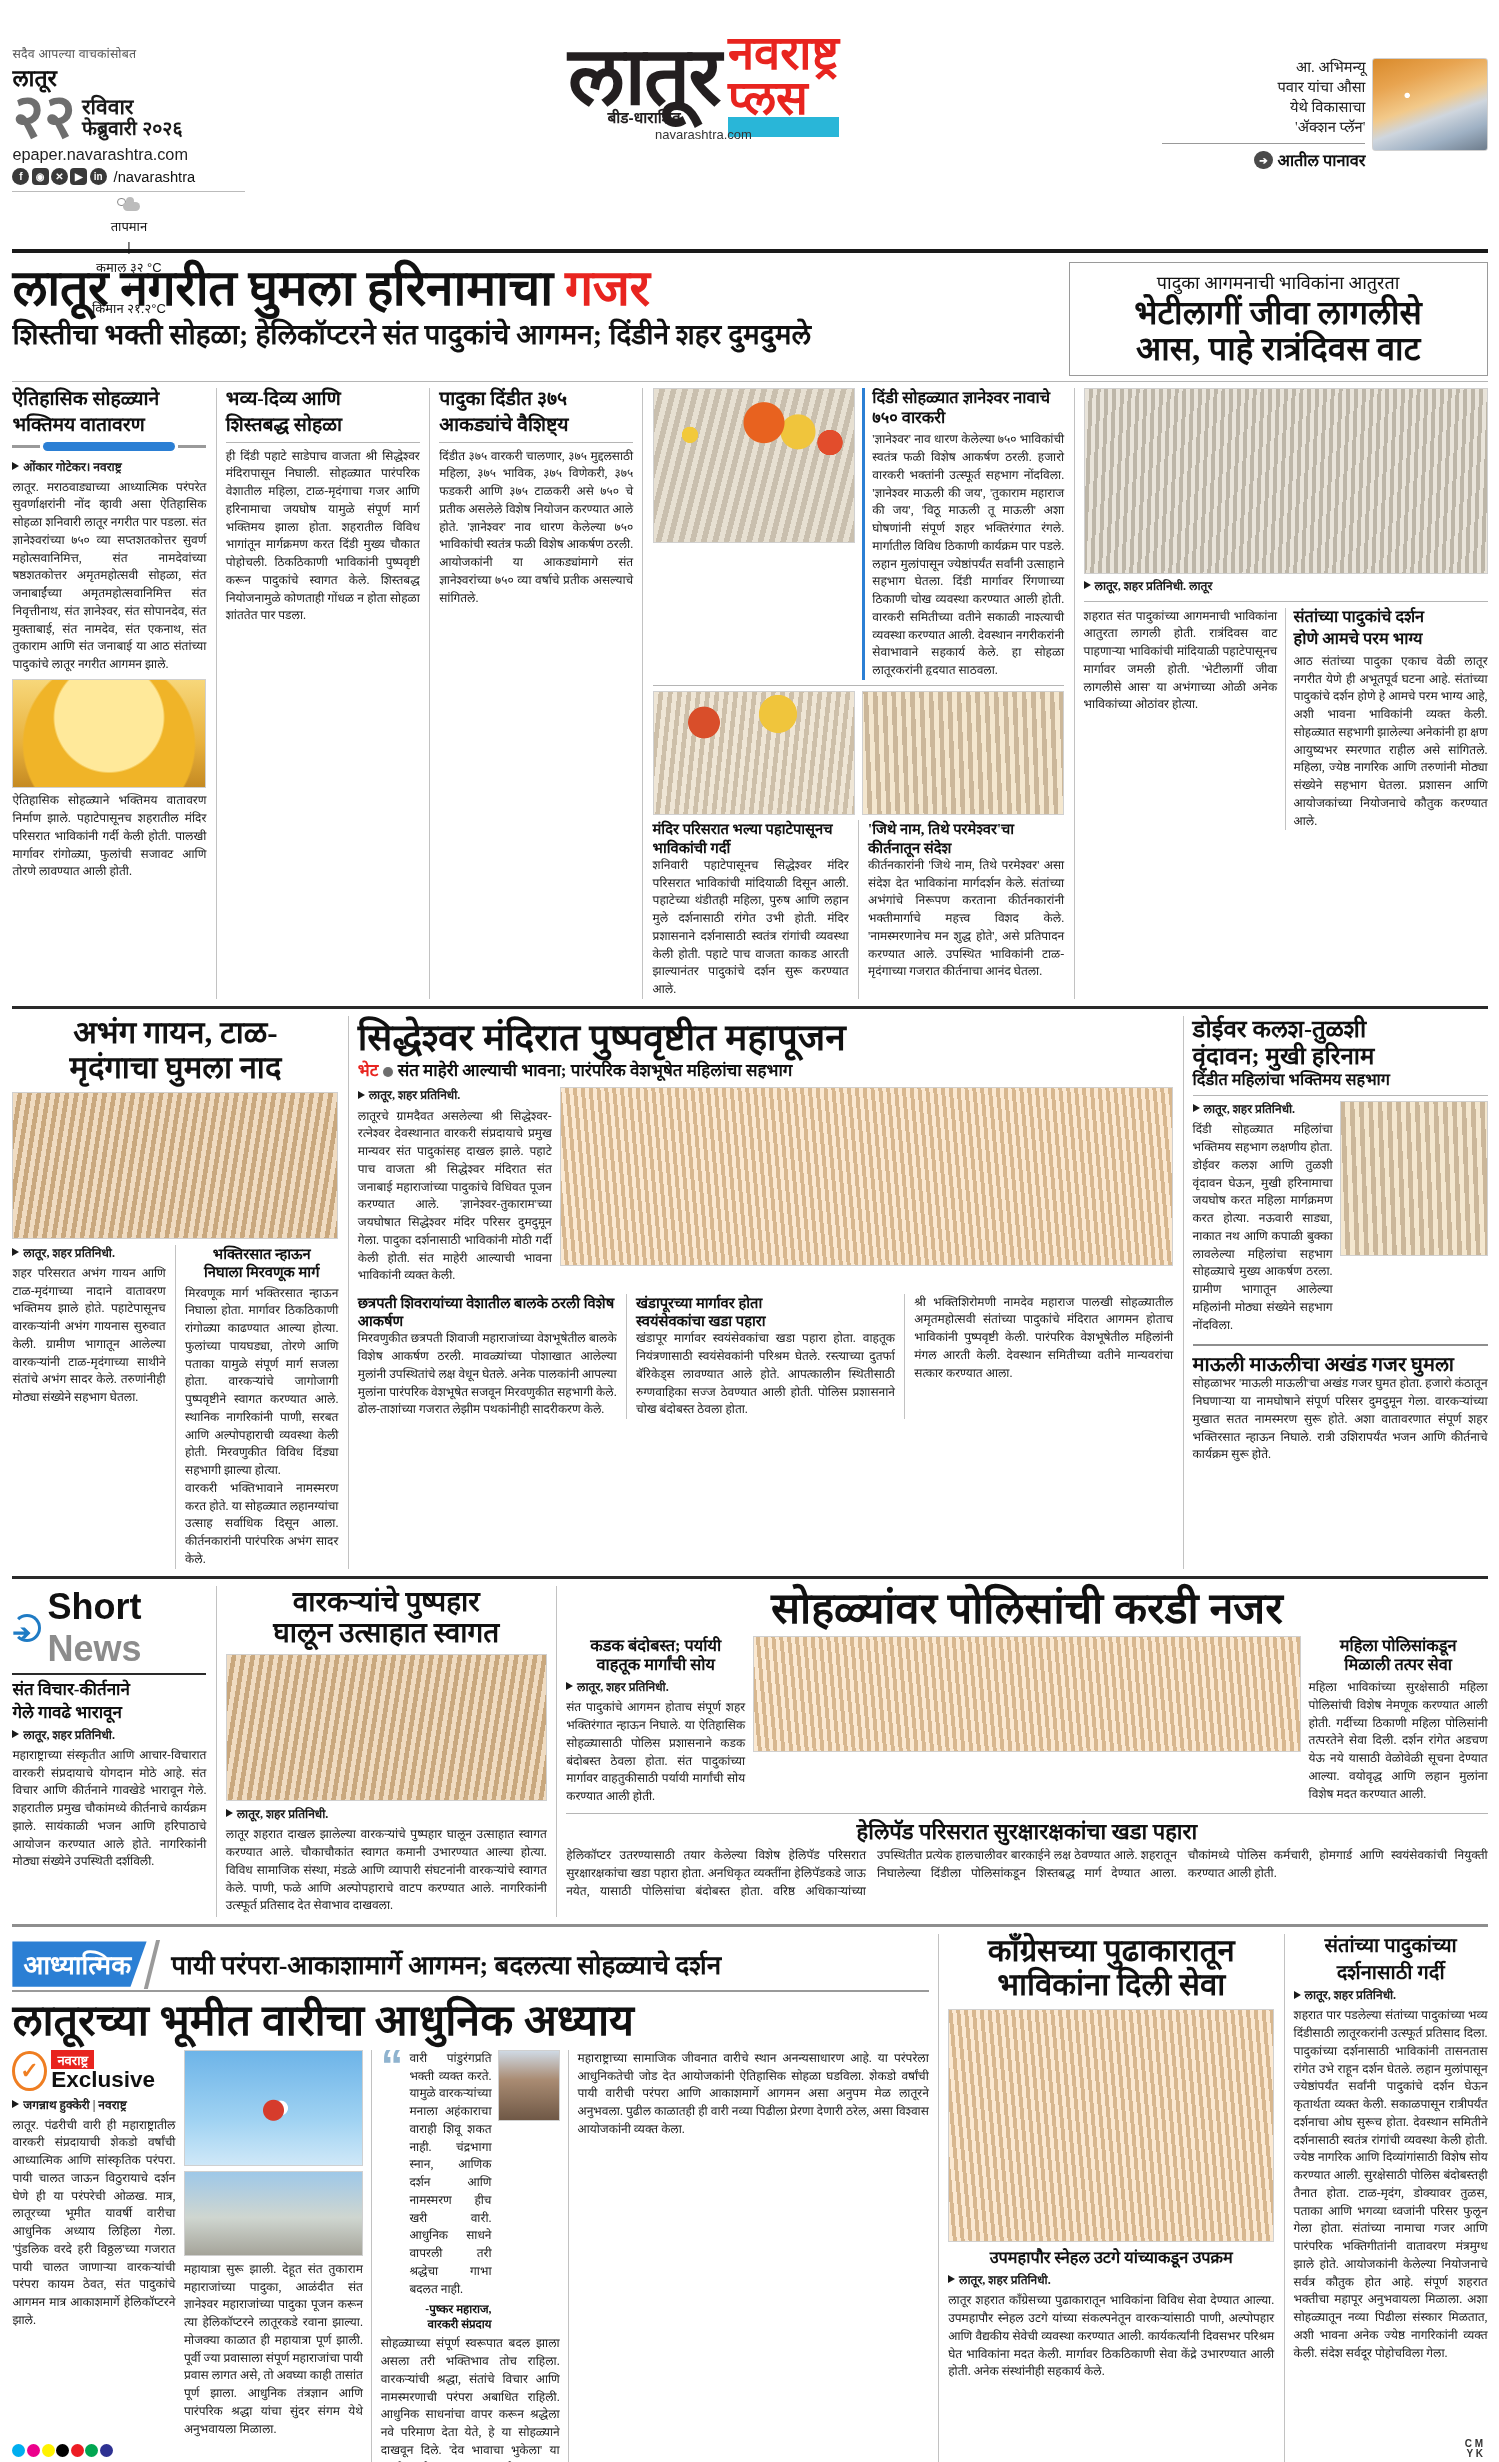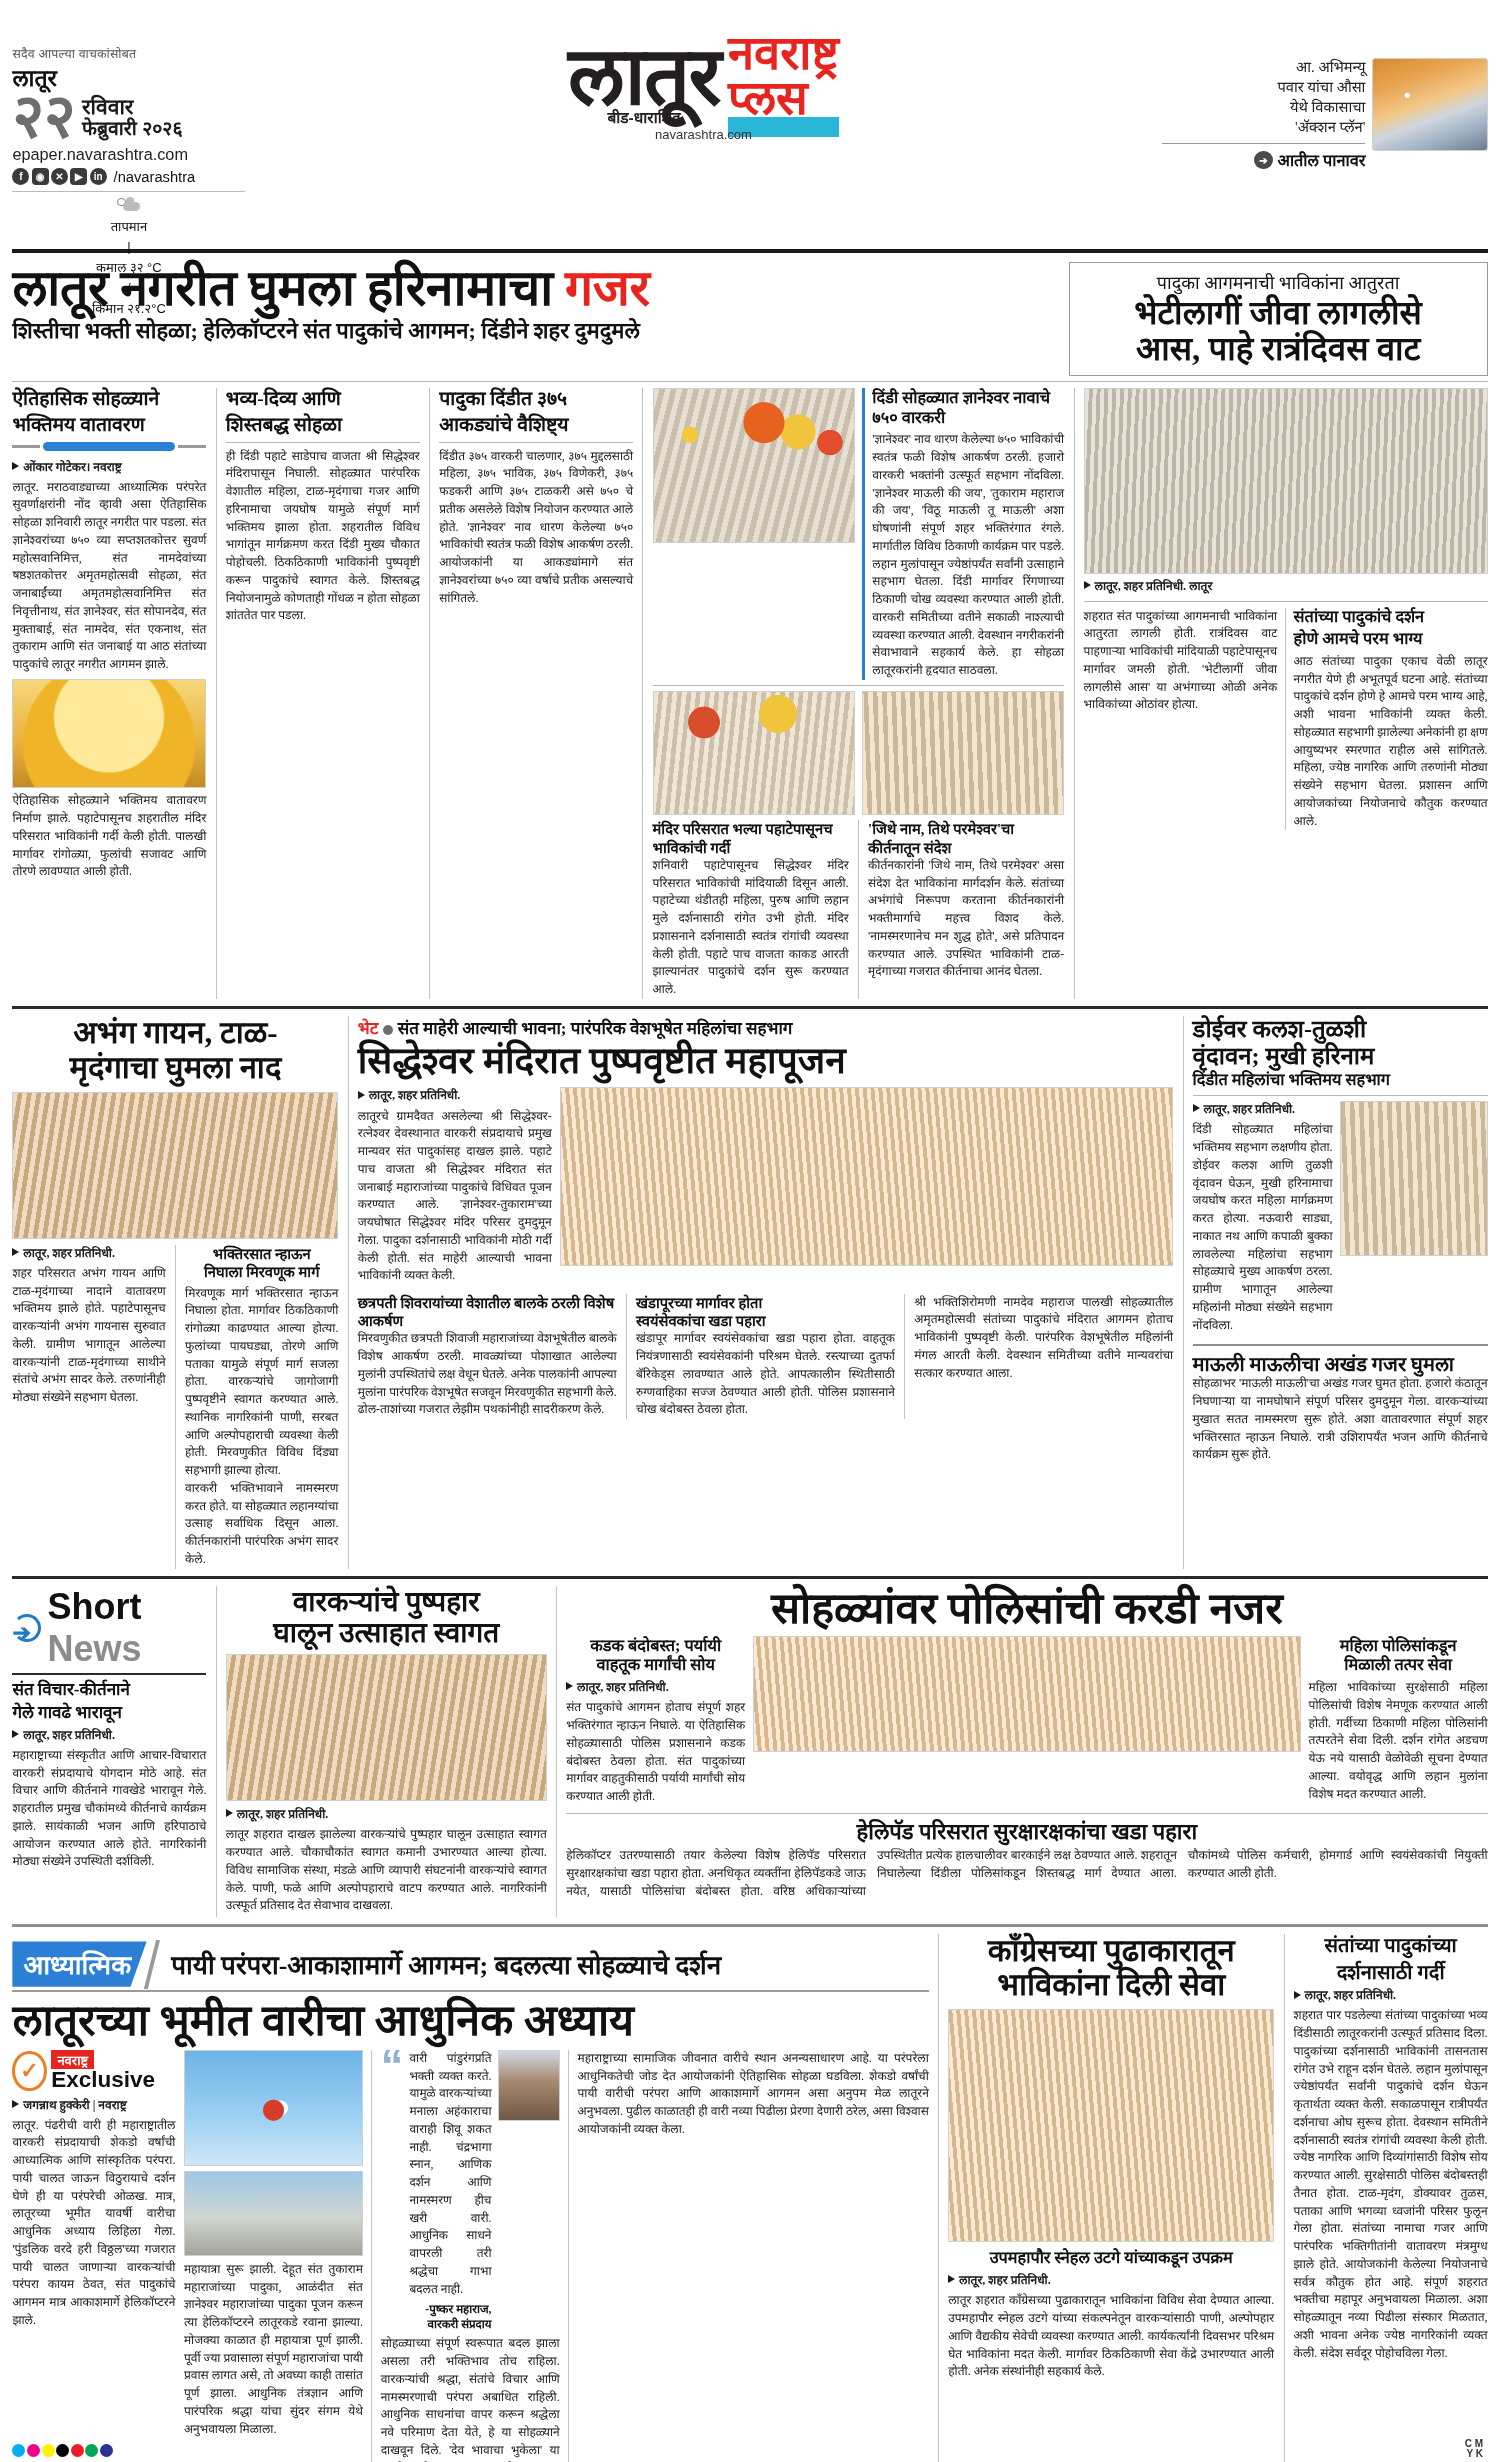--- a/index.html
+++ b/index.html
@@ -83,21 +83,21 @@
   .hr-thin { height: 0.8px; background: #b5b5b5; margin: 5.4px 0; }
   .hr-med { height: 2.3px; background: #8e8e8e; margin: 7px 0; }
   .hr-dark { height: 3.1px; background: #2a2a2a; margin: 7px 0; }
   .vrule { width: 0.8px; background: #c2c2c2; }
 
   
   .lead { display: flex; gap: 11px; margin-top: 9px; }
   .lead-main { flex: 1 1 auto; width: 1040px; }
   .h1 { font-size: 50px; font-weight: 700; line-height: 1.04; letter-spacing: -0.4px; }
   .h1 .red { color: #e8241f; }
-  .h2sub { font-size: 22px; font-weight: 700; margin-top: 4.7px; line-height: 1.2; }
+  .h2sub { font-size: 28px; font-weight: 700; margin-top: 4.7px; line-height: 1.2; }
   .lead-side { width: 419px; border: 1.6px solid #9a9a9a; padding: 9.3px 11px 7.8px; }
   .ls-kicker { font-size: 18px; text-align: center; line-height: 1.25; margin-bottom: 1.6px; }
   .ls-head { font-size: 33px; font-weight: 700; text-align: center; line-height: 1.08; }
 
   
   .cols { display: flex; gap: 9.3px; }
   .col { flex: 1; }
   .body-txt { font-size: 12px; line-height: 1.48; text-align: justify; color: #1c1c1c; }
   .body-txt p { margin-bottom: 2.3px; }
   .byline { font-weight: 700; }
@@ -398,24 +398,24 @@
           <div class="kicker ctr" style="text-align:center;">निघाला मिरवणूक मार्ग</div>
           <div class="body-txt" style="margin-top:3.1px;">मिरवणूक मार्ग भक्तिरसात न्हाऊन निघाला होता. मार्गावर ठिकठिकाणी रांगोळ्या काढण्यात आल्या होत्या. फुलांच्या पायघड्या, तोरणे आणि पताका यामुळे संपूर्ण मार्ग सजला होता. वारकऱ्यांचे जागोजागी पुष्पवृष्टीने स्वागत करण्यात आले. स्थानिक नागरिकांनी पाणी, सरबत आणि अल्पोपहाराची व्यवस्था केली होती. मिरवणुकीत विविध दिंड्या सहभागी झाल्या होत्या.</div>
           <div class="body-txt">वारकरी भक्तिभावाने नामस्मरण करत होते. या सोहळ्यात लहानग्यांचा उत्साह सर्वाधिक दिसून आला. कीर्तनकारांनी पारंपरिक अभंग सादर केले.</div>
         </div>
       </div>
     </div>
 
     <div class="vrule"></div>
 
     <div style="flex:1;">
+      <div style="font-size:37px;font-weight:700;line-height:1.1;margin-top:1.6px;">सिद्धेश्वर मंदिरात पुष्पवृष्टीत महापूजन</div>
       <div style="font-size:17px;font-weight:700;">
         <span class="rk">भेट</span><span class="dot"></span><span>संत माहेरी आल्याची भावना; पारंपरिक वेशभूषेत महिलांचा सहभाग</span>
       </div>
-      <div style="font-size:37px;font-weight:700;line-height:1.1;margin-top:1.6px;">सिद्धेश्वर मंदिरात पुष्पवृष्टीत महापूजन</div>
       <div style="display:flex;gap:7.8px;margin-top:6.2px;">
         <div style="width:194px;">
           <div class="body-txt">
             <p><span class="tri"></span><span class="byline">लातूर, शहर प्रतिनिधी.</span></p>
             <p>लातूरचे ग्रामदैवत असलेल्या श्री सिद्धेश्वर-रत्नेश्वर देवस्थानात वारकरी संप्रदायाचे प्रमुख मान्यवर संत पादुकांसह दाखल झाले. पहाटे पाच वाजता श्री सिद्धेश्वर मंदिरात संत जनाबाई महाराजांच्या पादुकांचे विधिवत पूजन करण्यात आले. 'ज्ञानेश्वर-तुकाराम'च्या जयघोषात सिद्धेश्वर मंदिर परिसर दुमदुमून गेला. पादुका दर्शनासाठी भाविकांनी मोठी गर्दी केली होती. संत माहेरी आल्याची भावना भाविकांनी व्यक्त केली.</p>
           </div>
         </div>
         <div style="flex:1;">
           <div class="ph crowd6" style="height:179px;"></div>
         </div>

